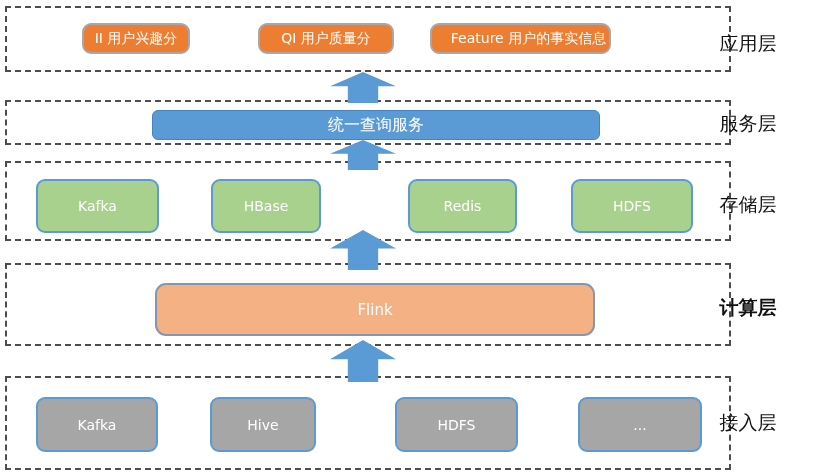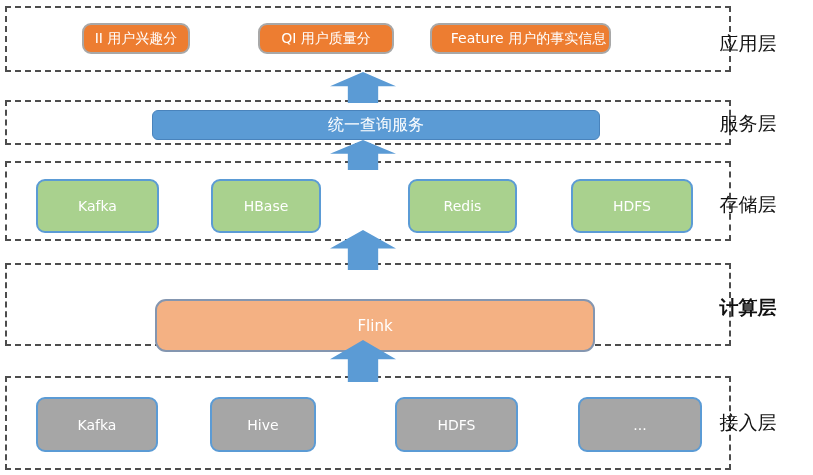--- a/index.html
+++ b/index.html
@@ -77,21 +77,20 @@
   .sto.b3{left:408px;width:109px;}
   .sto.b4{left:571px;width:122px;}
 
   
   .box.cmp{
     background:var(--compute-box,#F4B183);
     border:2px solid #8496b0;
     border-radius:11px;
     left:155px;width:440px;top:283px;height:53px;
     font-size:15px;
-    margin-top:16px;
   }
 
   
   .box.acc{
     background:var(--access-box,#A6A6A6);
     border:2px solid var(--arrow,#5B9BD5);
     border-radius:9px;
     top:397px;height:55px;font-size:14px;
   }
   .acc.b1{left:36px;width:122px;}

